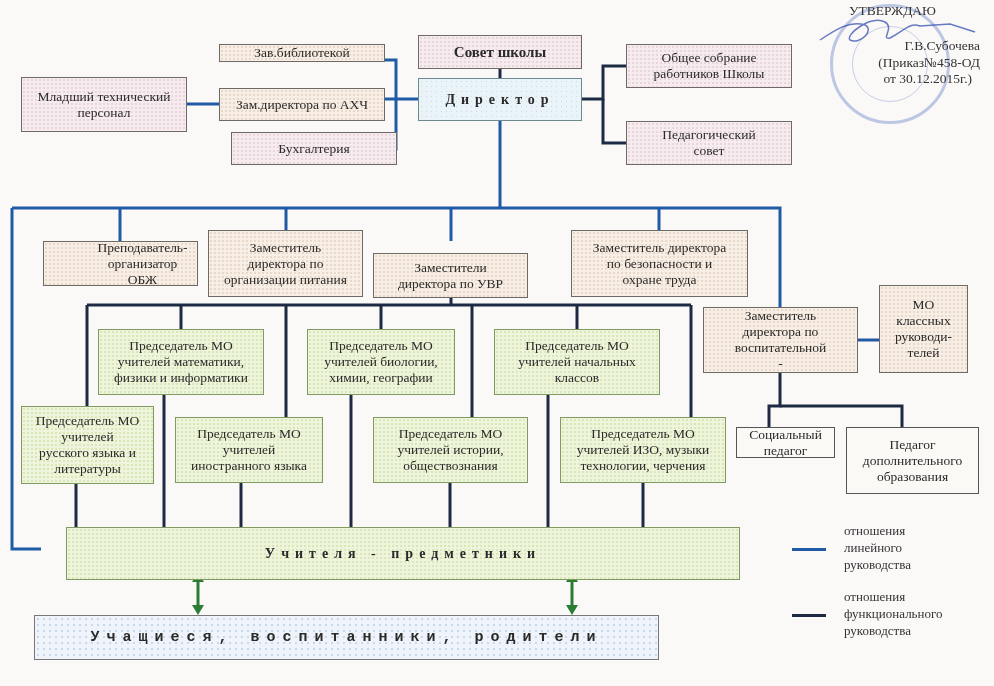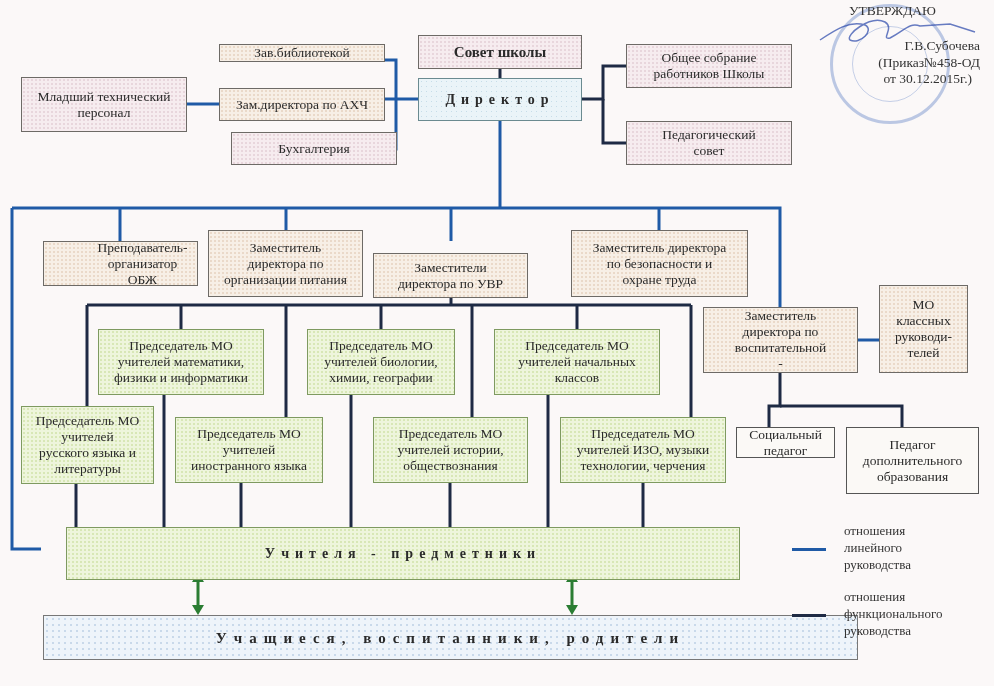--- a/index.html
+++ b/index.html
@@ -192,21 +192,21 @@
 учителей
 иностранного языка</div>
 <div class="box green" style="left:373px;top:417px;width:155px;height:66px;">Председатель МО
 учителей истории,
 обществознания</div>
 <div class="box green" style="left:560px;top:417px;width:166px;height:66px;">Председатель МО
 учителей ИЗО, музыки
 технологии, черчения</div>
 
 <div class="box green spaced" style="left:41px;top:527px;width:674px;height:53px;margin-left:25px;">Учителя - предметники</div>
-<div class="box dotblue spaced-big" style="left:43px;top:615px;width:815px;height:45px;">Учащиеся, воспитанники, родители</div>
+<div class="box dotblue spaced-big" style="left:34px;top:615px;width:625px;height:45px;font-family:Liberation Mono, monospace;">Учащиеся, воспитанники, родители</div>
 
 <div>
   <div class="legend-line" style="left: 792px; top: 548px; background: rgb(31, 90, 166);"></div>
   <div class="legend-text" style="left:844px;top:522px;">отношения
 линейного
 руководства</div>
   <div class="legend-line" style="left: 792px; top: 614px; background: rgb(30, 42, 68);"></div>
   <div class="legend-text" style="left:844px;top:588px;">отношения
 функционального
 руководства</div>

